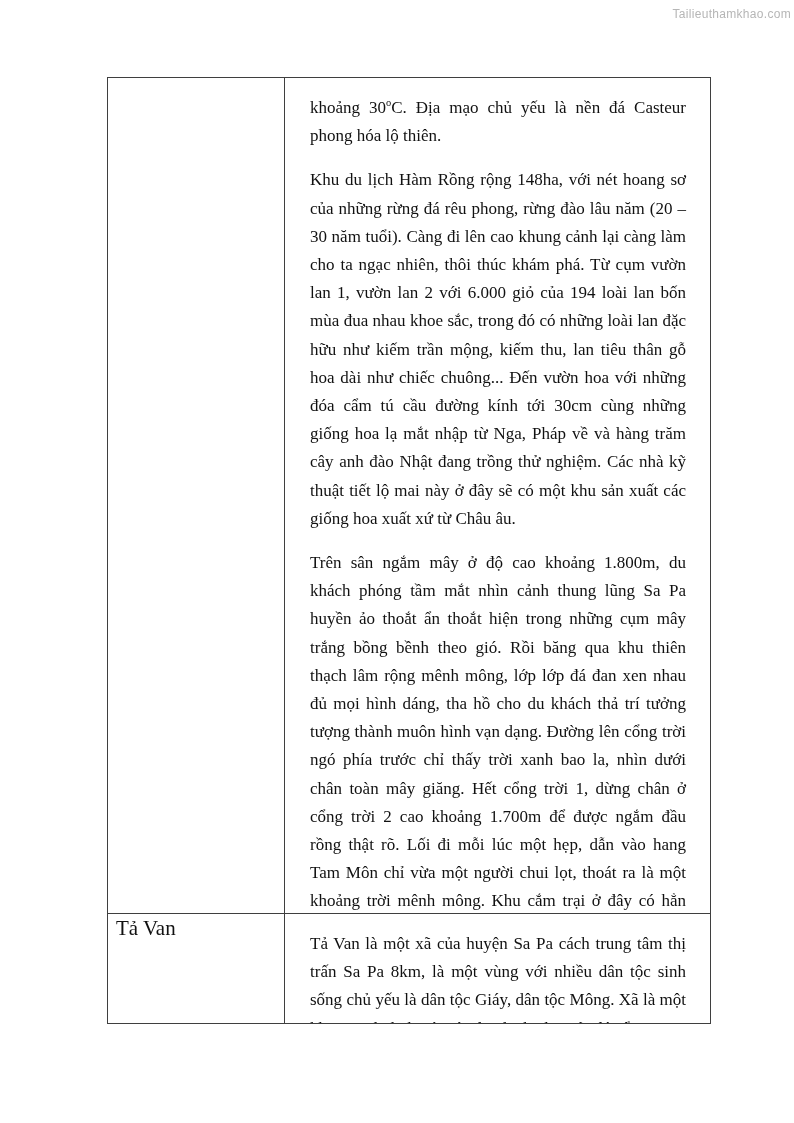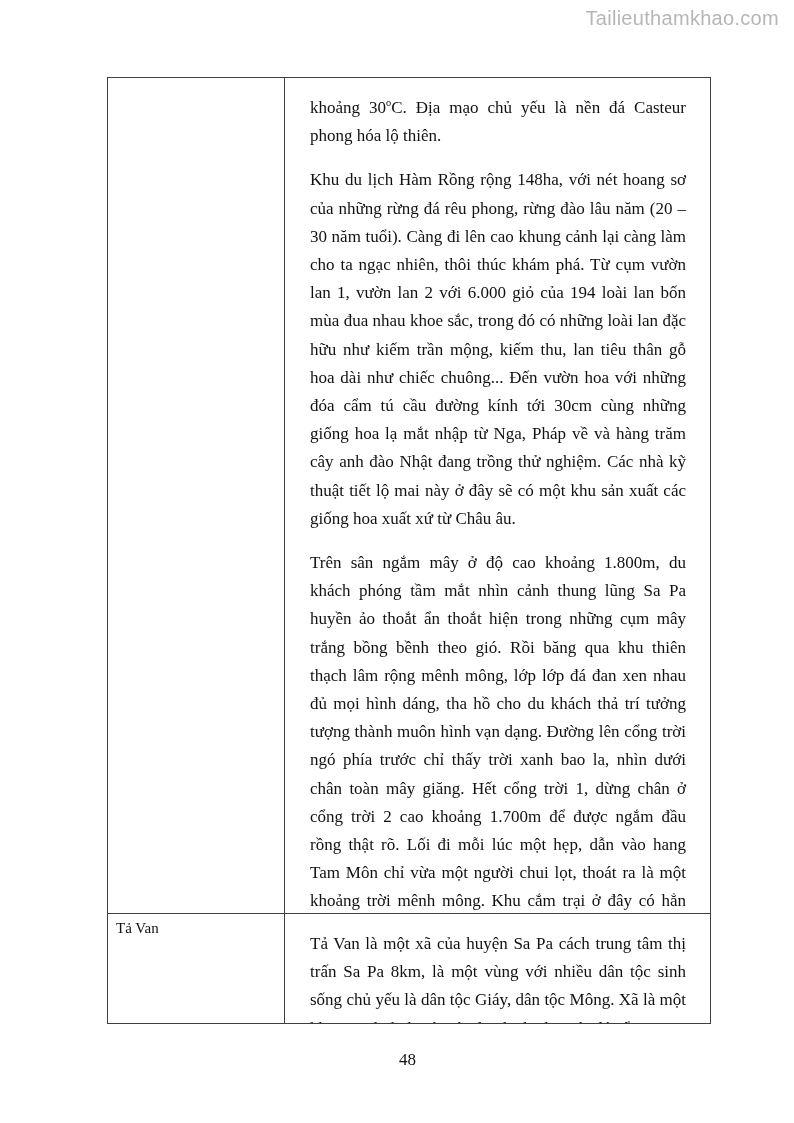--- a/index.html
+++ b/index.html
@@ -12,23 +12,23 @@
     width: 794px;
     height: 1123px;
     background: #ffffff;
     overflow: hidden;
     font-family: "Liberation Serif", "DejaVu Serif", serif;
     color: #111111;
   }
   .watermark {
     position: absolute;
     top: 7px;
-    right: 15px;
+    right: 3px;
     font-family: "Liberation Sans", sans-serif;
-    font-size: 20px;
+    font-size: 12px;
     letter-spacing: 0.3px;
     color: #b6b6b6;
     text-shadow: 1px 1px 0 rgba(255,255,255,0.85);
   }
   table.doc-table {
     position: absolute;
     left: 107px;
     top: 77px;
     width: 601px;
     border-collapse: collapse;
@@ -56,21 +56,21 @@
   }
   .cell-body p {
     margin: 16px;
     font-size: 17px;
     line-height: 28.2px;
     text-align: justify;
     text-justify: inter-word;
   }
   .cell-label .label-text {
     display: block;
-    font-size: 15px;
+    font-size: 21px;
     line-height: 28.2px;
   }
   sup.deg {
     font-size: 10.5px;
     line-height: 0;
     vertical-align: super;
   }
   .page-number {
     position: absolute;
     left: 107px;
@@ -112,15 +112,14 @@
       </td>
       <td class="cell-body">
         <div class="cell-inner">
           <p>Tả Van là một xã của huyện Sa Pa cách trung tâm thị trấn Sa Pa 8km, là một vùng với nhiều dân tộc sinh sống chủ yếu là dân tộc Giáy, dân tộc Mông. Xã là một khu vực du lịch với các địa danh như Bãi đá cổ,</p>
         </div>
       </td>
     </tr>
   </tbody>
     </table>
 
-  <div class="page-number">48</div>
 
 </div>
 
 </body></html>

